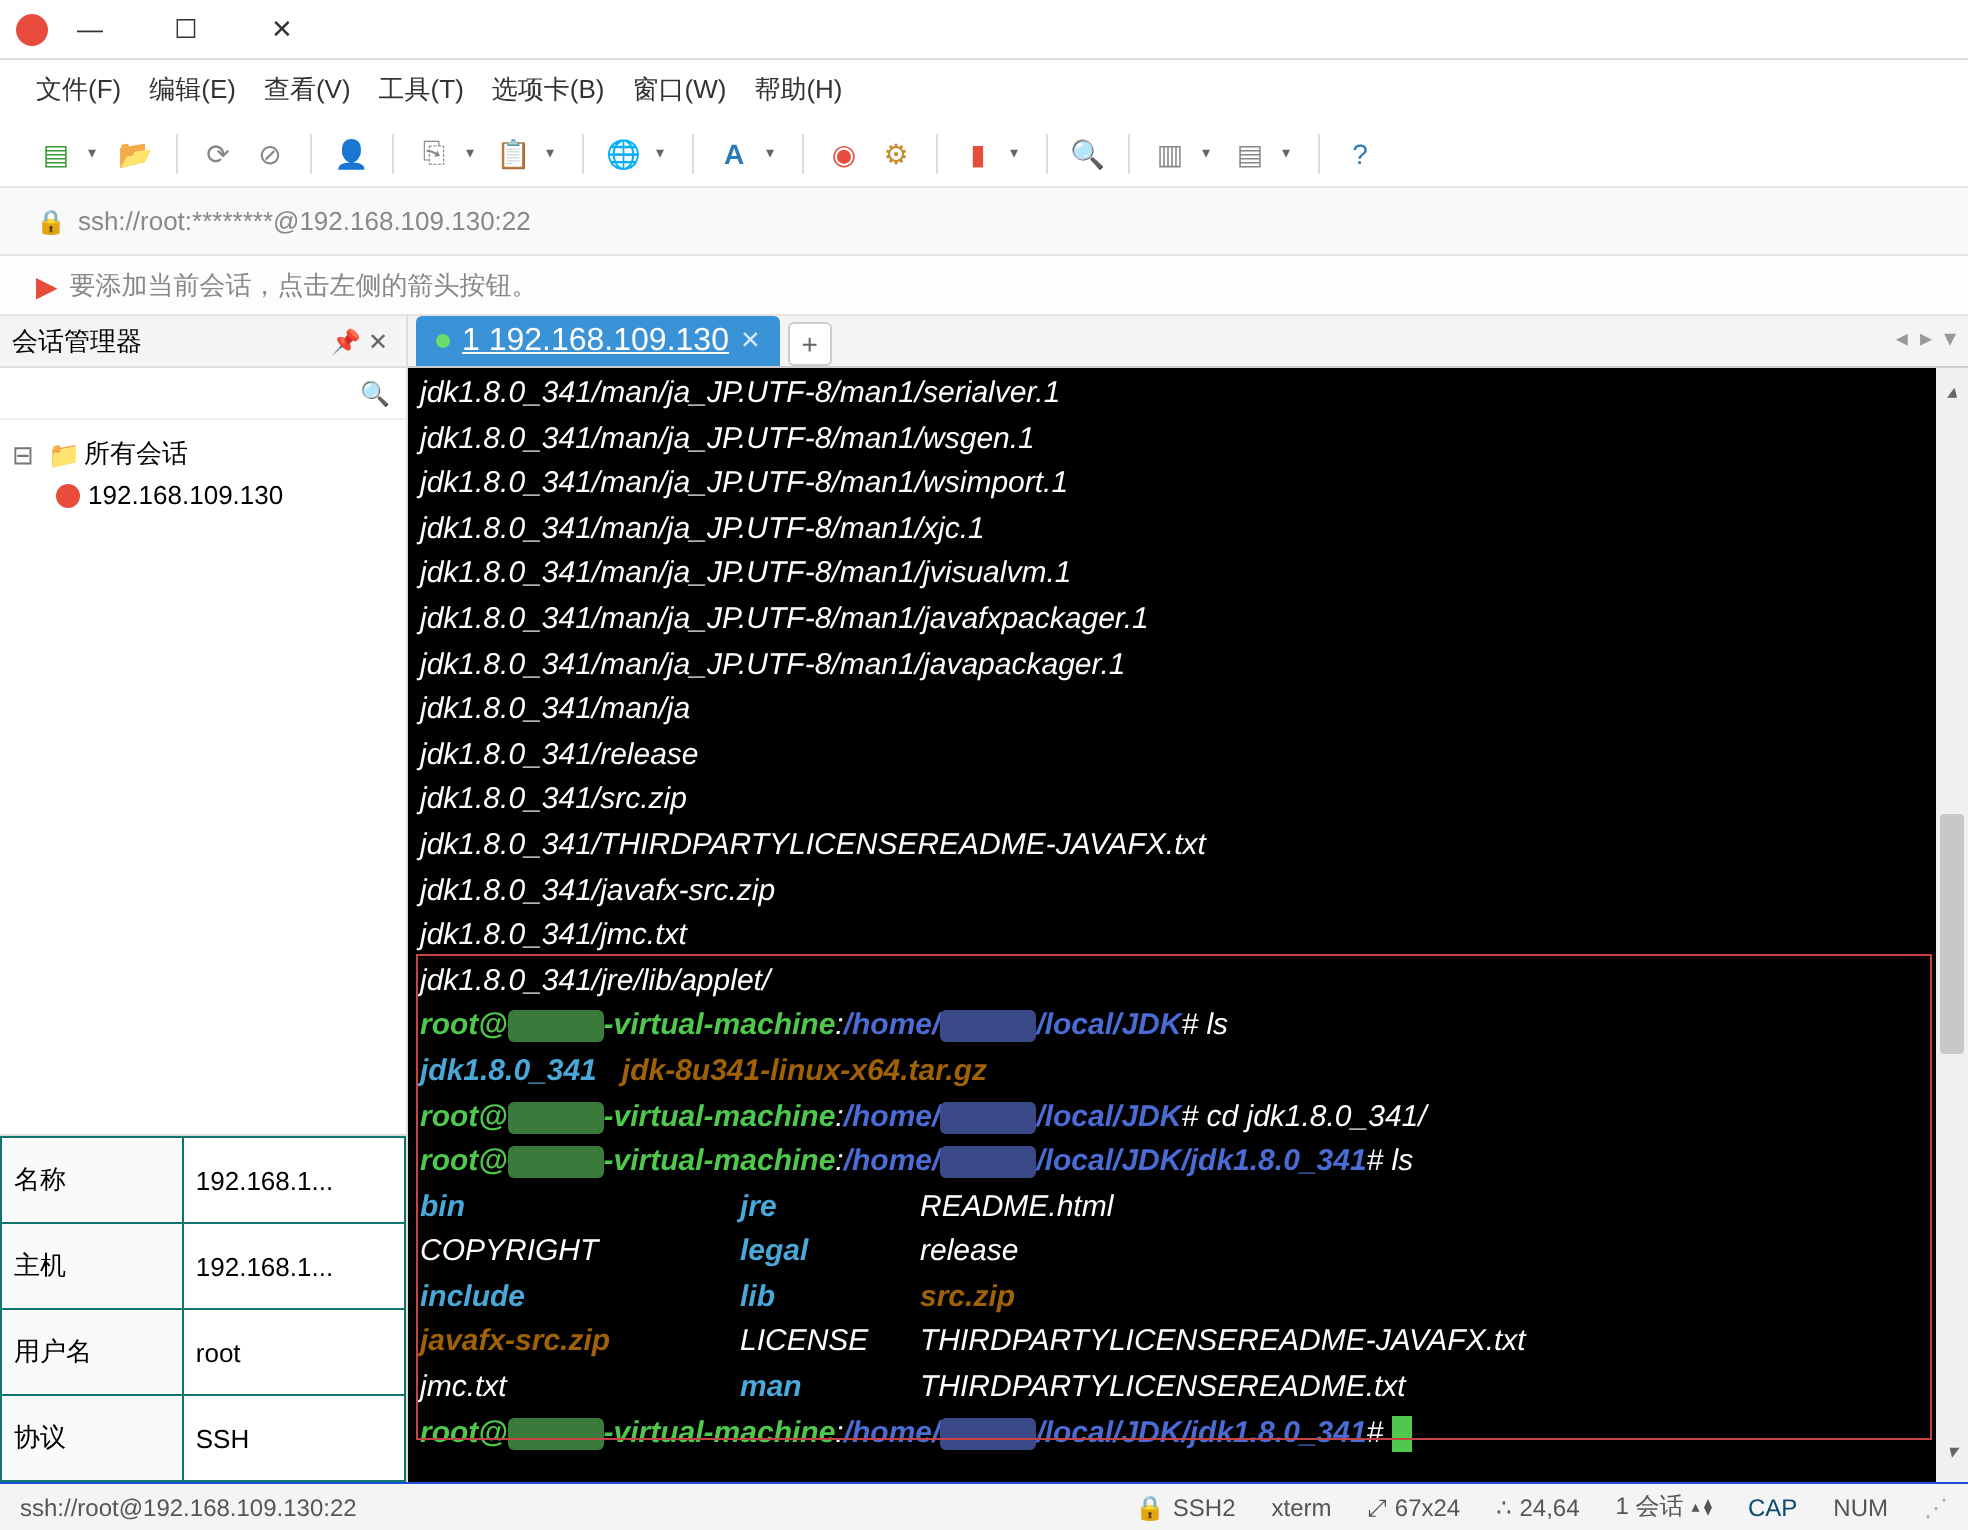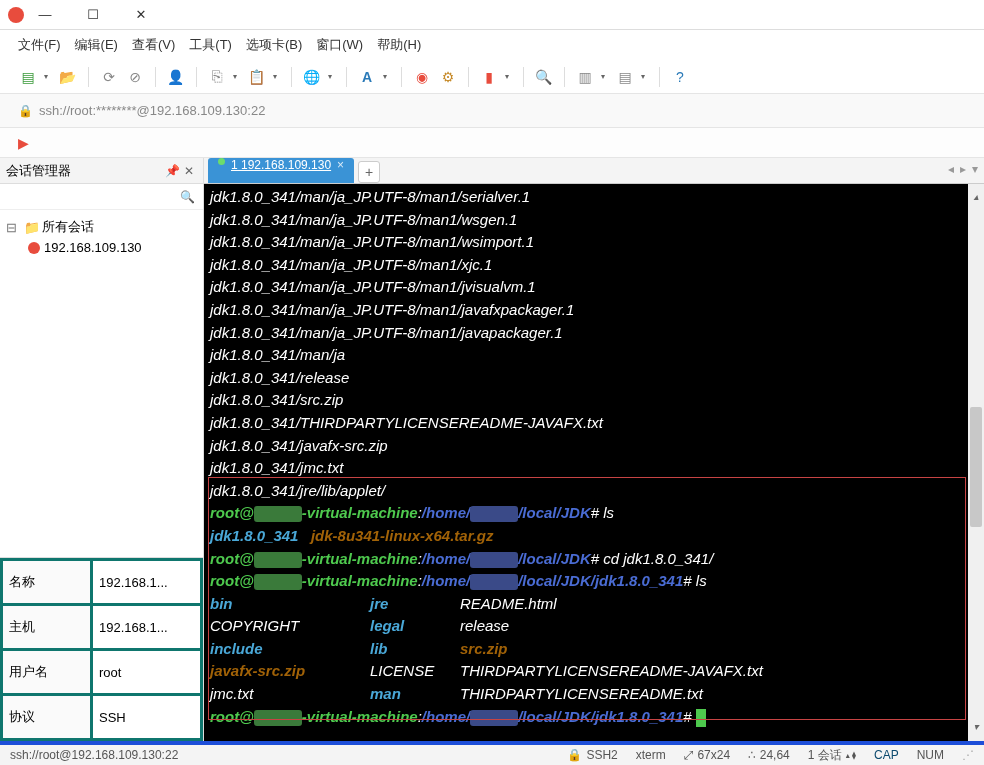--- a/index.html
+++ b/index.html
@@ -33,47 +33,47 @@
 .sidebar-head span.btn { width: 16px; text-align: center; color: #666; cursor: pointer; }
 .sidebar-search { height: 26px; border-bottom: 1px solid #eee; display: flex; align-items: center; justify-content: flex-end; padding: 0 8px; color: #aaa; }
 .tree { flex: 1; padding: 6px 0 6px 6px; font-size: 13px; }
 .tree-node { display: flex; align-items: center; gap: 4px; padding: 2px 0; }
 .tree-node.child { padding-left: 22px; }
 .tree-node .fold { color: #777; width: 14px; }
 .tree-node .ficon { width: 14px; height: 14px; display: inline-block; }
 .tree-node .sessicon { width: 12px; height: 12px; background: #e84c3d; border-radius: 50%; }
 .props { border-top: 1px solid #ddd; background: #fff; }
 .props table { width: 100%; border-collapse: collapse; font-size: 13px; }
-.props td { border: 3px solid #0f766e; padding: 12px 6px; }
+.props td { border: 1px solid #0f766e; padding: 12px 6px; }
 .props td:first-child { width: 45%; background: #fafafa; }
 
 .content { flex: 1; display: flex; flex-direction: column; }
 .tabbar { height: 26px; background: #f4f4f4; display: flex; align-items: flex-end; border-bottom: 1px solid #ccc; position: relative; }
-.tab { height: 25px; background: #3a93d6; color: #fff; display: flex; padding: 0 10px; font-size: 12px; gap: 6px; border-top-left-radius: 3px; border-top-right-radius: 3px; margin-left: 4px; }
+.tab { height: 25px; background: #3a93d6; color: #fff; display: flex; align-items: center; padding: 0 10px; font-size: 16px; gap: 6px; border-top-left-radius: 3px; border-top-right-radius: 3px; margin-left: 4px; }
 .tab .dot { width: 7px; height: 7px; background: #6cdc6c; border-radius: 50%; }
 .tab .tx { text-decoration: underline; }
 .tab .close { color: #fff; opacity: 0.8; cursor: pointer; }
 .tab-add { width: 22px; height: 22px; margin-left: 4px; border: 1px solid #ccc; background: #fff; display: flex; align-items: center; justify-content: center; cursor: pointer; font-size: 14px; color: #666; border-radius: 3px; }
 .tabbar .navbtns { position: absolute; right: 6px; top: 4px; display: flex; gap: 6px; color: #999; }
 
 .terminal { flex: 1; background: #000; color: #fff; font-family: "Consolas","Courier New",monospace; font-size: 15px; line-height: 22.6px; padding: 2px 6px; position: relative; overflow: hidden; white-space: pre; font-style: italic; }
 .terminal .scroll { position: absolute; right: 0; top: 0; bottom: 0; width: 16px; background: #f0f0f0; }
 .terminal .scroll .thumb { position: absolute; left: 2px; right: 2px; top: 40%; height: 120px; background: #c8c8c8; border-radius: 2px; }
 .terminal .scroll .arr { position: absolute; left: 0; right: 0; text-align: center; font-size: 10px; color: #666; }
 .terminal .scroll .arr.up { top: 2px; }
 .terminal .scroll .arr.dn { bottom: 2px; }
 .c-green { color: #4ec94e; font-weight: bold; }
 .c-cyan { color: #4aa8d8; font-weight: bold; }
 .c-blue { color: #4a6cd4; font-weight: bold; }
 .c-red { color: #a16207; font-weight: bold; }
 .redbox { position: absolute; border: 1px solid #c74444; left: 4px; right: 18px; top: 293px; height: 243px; pointer-events: none; }
 .cursor { display: inline-block; width: 10px; height: 18px; background: #4ec94e; vertical-align: middle; }
 .blur { display: inline-block; vertical-align: middle; height: 16px; border-radius: 3px; }
 
-.statusbar { height: 24px; background: #f4f4f4; border-top: 4px solid #1d4ed8; display: flex; align-items: center; padding: 0 10px; font-size: 12px; color: #555; gap: 18px; }
+.statusbar { height: 24px; background: #f4f4f4; border-top: 1px solid #1d4ed8; display: flex; align-items: center; padding: 0 10px; font-size: 12px; color: #555; gap: 18px; }
 .statusbar .cell { display: flex; align-items: center; gap: 4px; }
 .statusbar .fill { flex: 1; }
 .statusbar .dim { color: #0c4a6e; }
 </style>
 </head>
 <body>
 
 <div class="titlebar">
   <span class="icon"></span>
   <div class="winbtns">
@@ -130,20 +130,21 @@
   <span class="tbtn" style="color:#2a7ab8">?</span>
 </div>
 
 <div class="addressbar">
   <span class="lock">🔒</span>
   <span class="addr">ssh://root:********@192.168.109.130:22</span>
 </div>
 
 <div class="hintbar">
   <span class="flag">▶</span>
+  <span>要添加当前会话，点击左侧的箭头按钮。</span>
 </div>
 
 <div class="main">
 
   <div class="sidebar">
     <div class="sidebar-head">
       <span class="lbl">会话管理器</span>
       <span class="btn">📌</span>
       <span class="btn">✕</span>
     </div>

